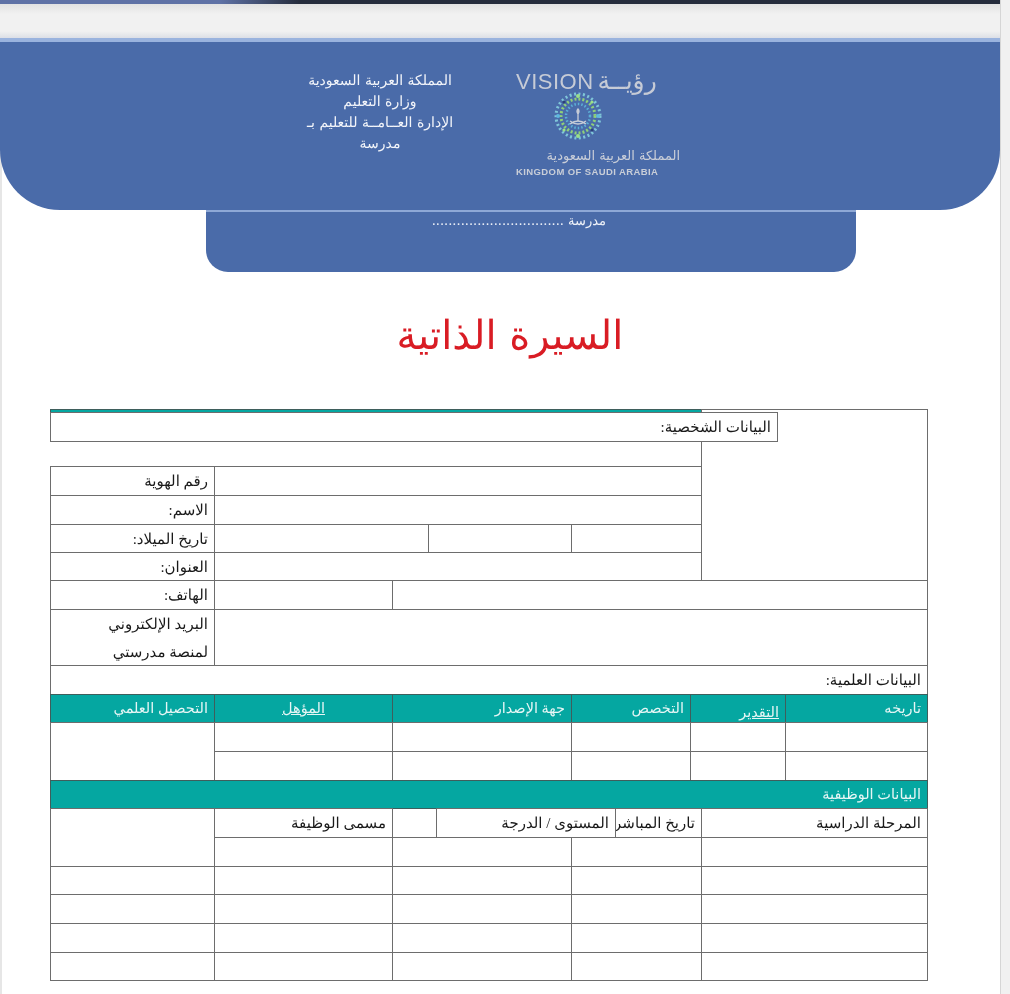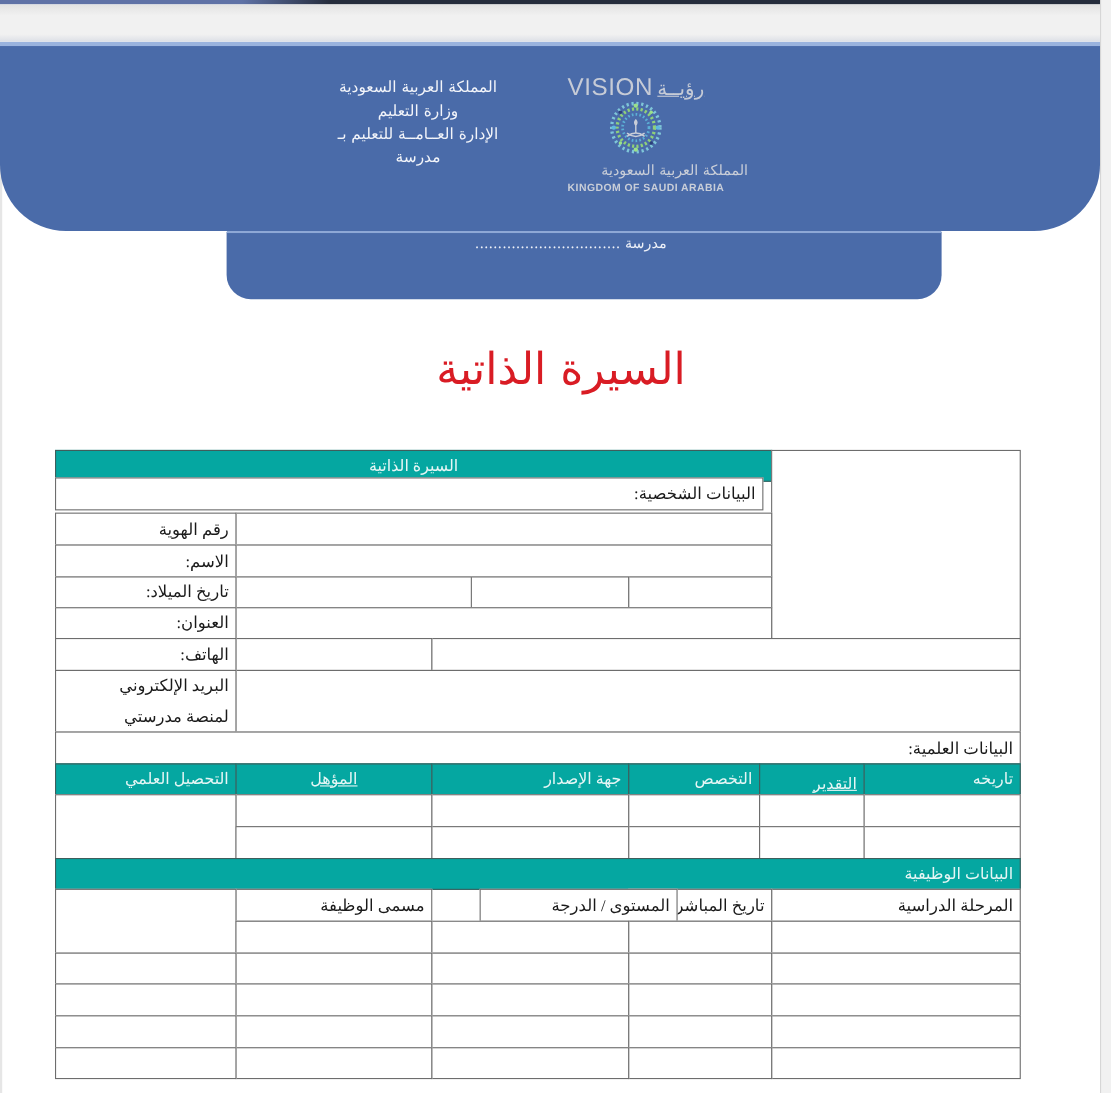--- a/index.html
+++ b/index.html
@@ -18,21 +18,21 @@
                  border-bottom-left-radius: 60px; border-bottom-right-radius: 60px; }
   .header-sub { position: absolute; left: 206px; top: 210px; width: 650px; height: 62px;
                 background: #4a6ba9; border-top: 2px solid #8ea8d6;
                 border-bottom-left-radius: 22px; border-bottom-right-radius: 22px; }
 
   .ministry { position: absolute; left: 290px; top: 70px; width: 180px; text-align: center;
               color: #f3f5fa; font-family: "DejaVu Serif", "Liberation Serif", serif; font-size: 14px; line-height: 21px; direction: rtl; }
 
   .vision { position: absolute; left: 512px; top: 64px; width: 172px; height: 118px; color: #c9ced8; }
   .vision .v-top { position: absolute; left: 4px; top: 2px; font-family: "Liberation Sans", sans-serif; font-size: 22px; letter-spacing: 0.5px; color: #c6cbd6; white-space: nowrap; }
-  .vision .v-top .ar { font-size: 18px; margin-left: 4px; text-decoration: underline; }
+  .vision .v-top .ar { font-size: 25px; margin-left: 4px; }
   .vision .v-num { position: absolute; left: 2px; top: 24px; font-family: "Liberation Sans", sans-serif; font-weight: bold; font-size: 52px; letter-spacing: -1px; color: #c9ced8; white-space: nowrap; line-height: 56px; }
   .vision .v-num .gap { display: inline-block; width: 46px; }
   .vision .emblem { position: absolute; left: 42px; top: 28px; width: 48px; height: 48px; }
   .vision .v-ar { position: absolute; left: 4px; top: 84px; width: 164px; text-align: right; font-size: 13px; color: #c9ced8; direction: rtl; }
   .vision .v-en { position: absolute; left: 4px; top: 102px; font-family: "Liberation Sans", sans-serif; font-weight: bold; font-size: 9.5px; letter-spacing: 0.4px; color: #c9ced8; white-space: nowrap; }
 
   .school-line { position: absolute; left: 380px; top: 213px; width: 226px; color: #eef1f8; font-size: 13px; direction: rtl; text-align: right; white-space: nowrap; font-family: "DejaVu Serif", serif; }
 
   .doc-title { position: absolute; left: 300px; top: 312px; width: 420px; text-align: center;
                color: #d91c24; font-family: "DejaVu Serif", "Liberation Serif", serif; font-size: 40px; direction: rtl; }
@@ -94,21 +94,21 @@
 <div class="doc-title">السيرة الذاتية</div>
 
 <div class="grid">
 
   <div class="cell head center" style="left:50px;top:409px;width:652px;height:29px;">
       <span>السيرة الذاتية</span>
     </div>
 
   <div class="cell" style="left:701px;top:409px;width:227px;height:172px;"></div>
 
-  <div class="cell" style="left:50px;top:434px;width:644px;height:30px;">
+  <div class="cell" style="left:50px;top:412px;width:728px;height:30px;">
       <span>البيانات الشخصية:</span>
     </div>
 
   <div class="cell" style="left:214px;top:466px;width:488px;height:30px;"></div>
   <div class="cell" style="left:50px;top:466px;width:165px;height:30px;">
       <span>رقم الهوية</span>
     </div>
 
   <div class="cell" style="left:214px;top:495px;width:488px;height:30px;"></div>
   <div class="cell" style="left:50px;top:495px;width:165px;height:30px;">

